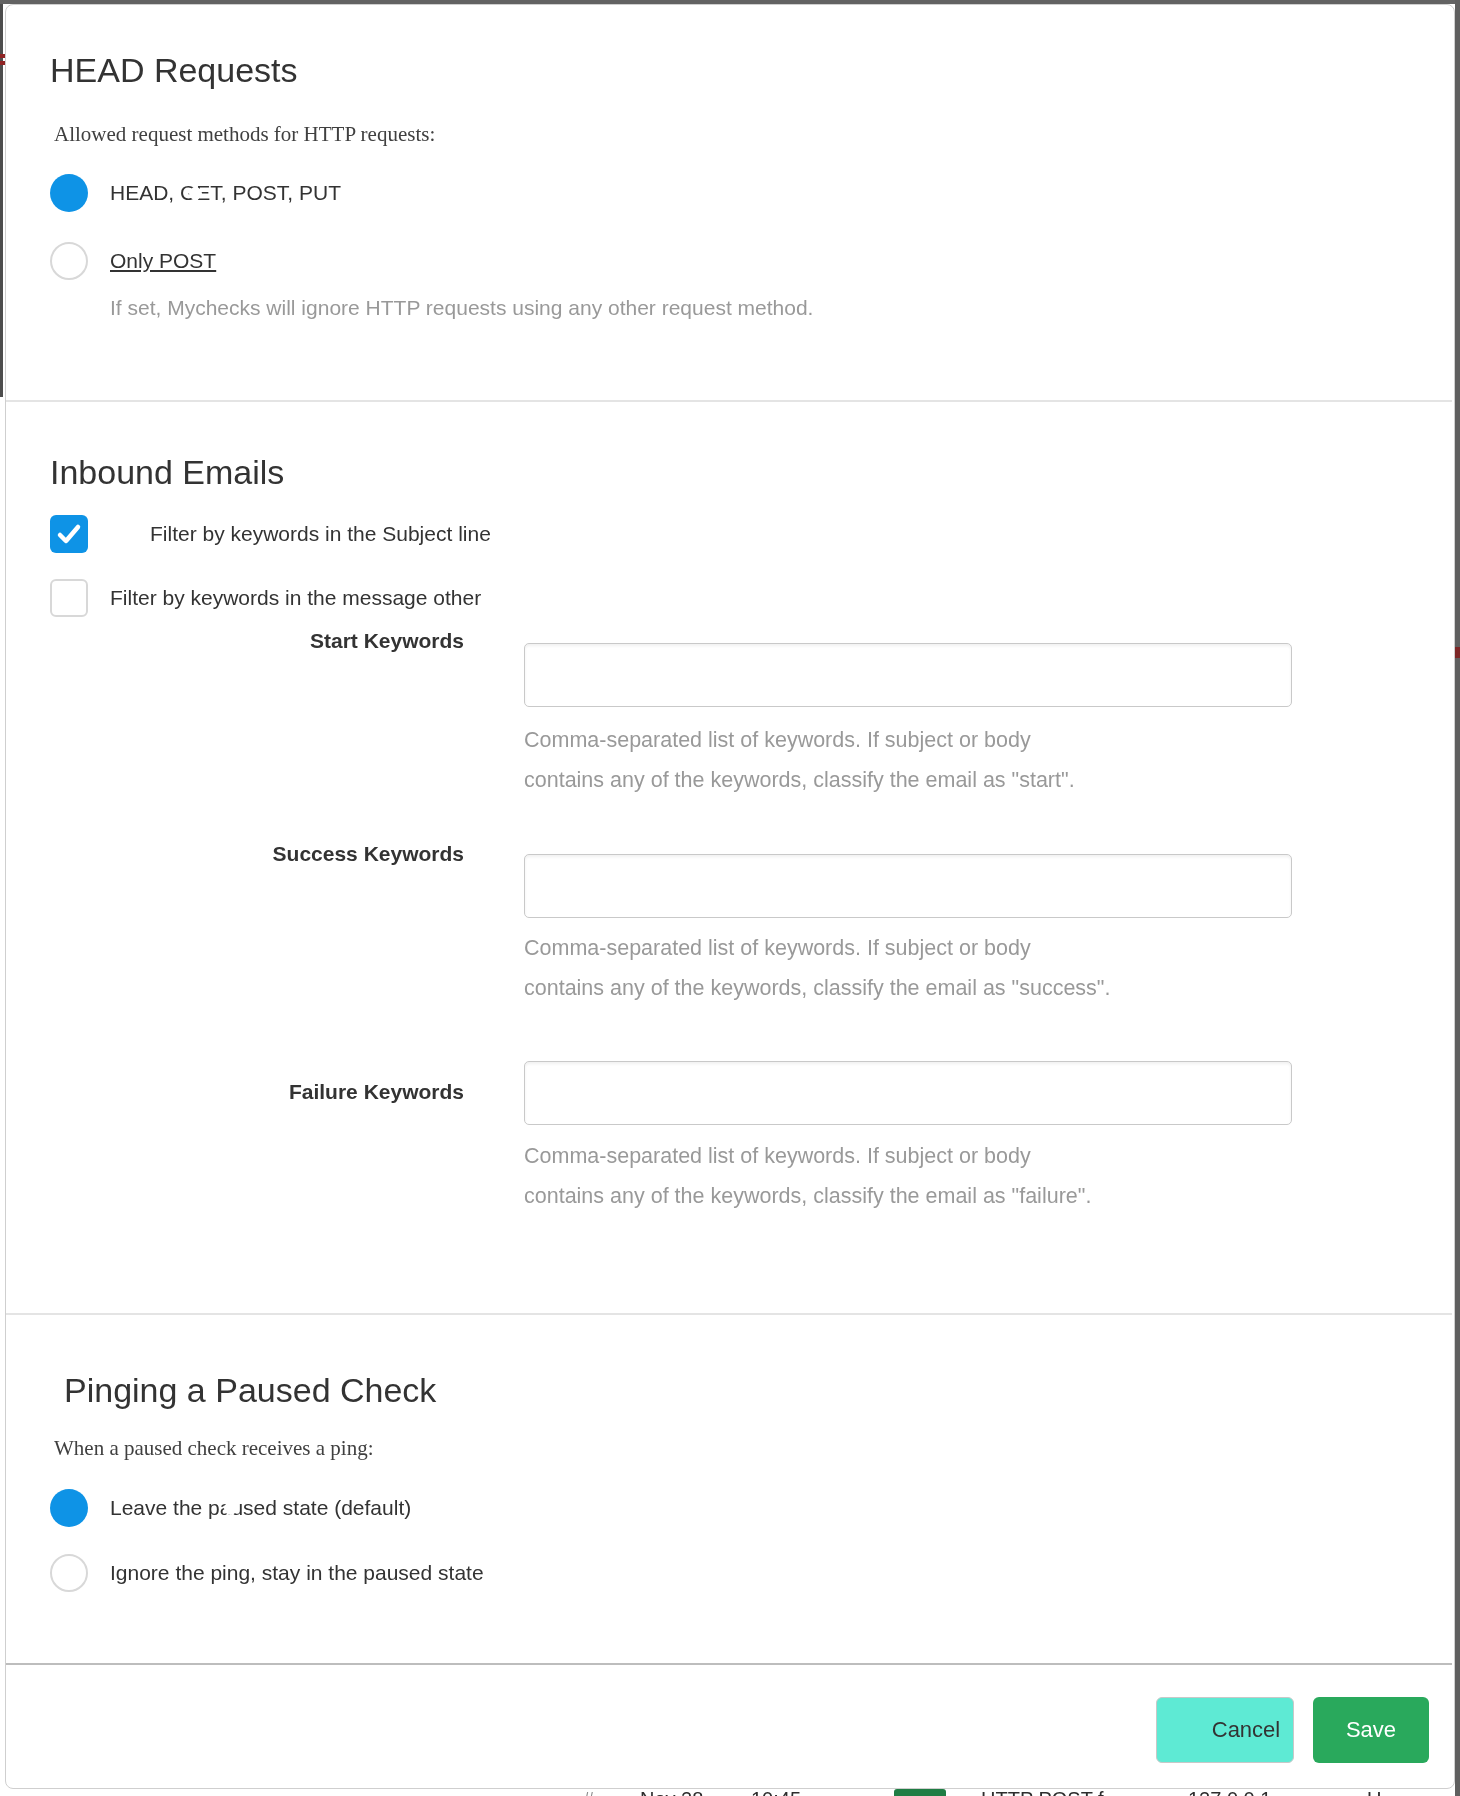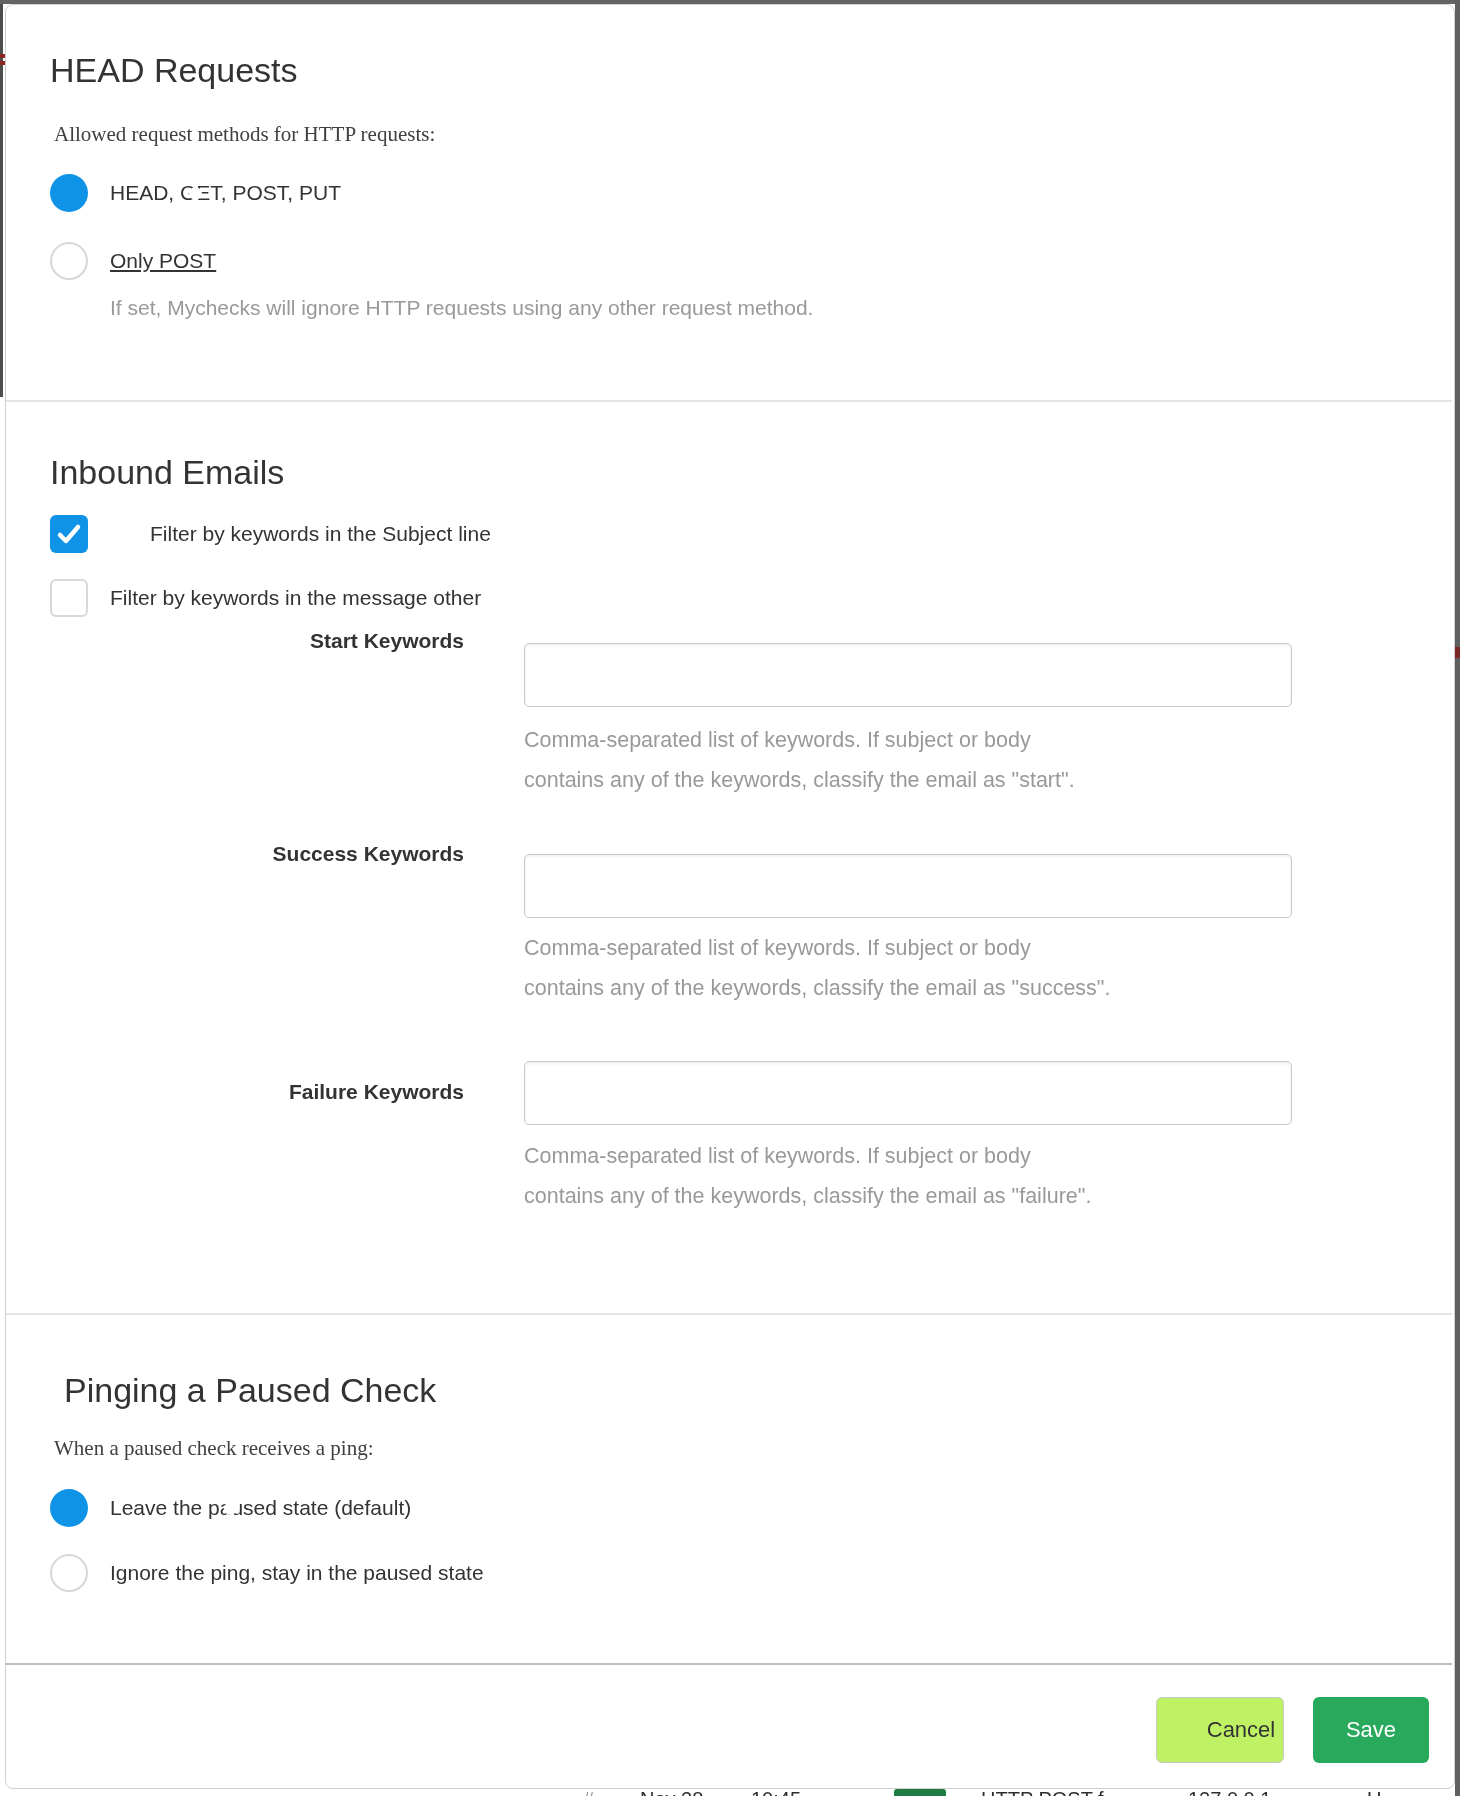--- a/index.html
+++ b/index.html
@@ -50,21 +50,21 @@
   .fld-label{left:104px;width:354px;height:32px;font-size:21px;line-height:32px;font-weight:700;
              color:#333;text-align:right;white-space:nowrap;}
   .fld-input{left:518px;width:768px;height:64px;background:#fff;border:1px solid #c9c9c9;border-radius:5px;
              box-shadow:inset 0 2px 3px rgba(0,0,0,0.06);font-size:22px;padding:0 16px;color:#333;outline:none;
              font-family:"Liberation Sans", sans-serif;}
   .fld-help{left:518px;width:790px;font-size:21.5px;line-height:40px;color:#999;}
   .fld-help div{position:static;white-space:nowrap;}
 
   .btn{top:1692px;height:66px;display:flex;align-items:center;justify-content:center;
        font-size:22px;border-radius:6px;cursor:pointer;}
-  .btn-cancel{left:1150px;width:128px;background:#bef264;border:1px solid #c8c8c8;color:#333;padding-left:48px;}
+  .btn-cancel{left:1150px;width:138px;background:#5eead4;border:1px solid #c8c8c8;color:#333;padding-left:48px;}
   .btn-save{left:1307px;width:116px;border:none;color:#fff;}
 </style>
 </head>
 <body>
 
 <div class="canvas">
 
   <div class="edge-top"></div>
   <div class="edge-right">
     <div class="edge-red-right"></div>

